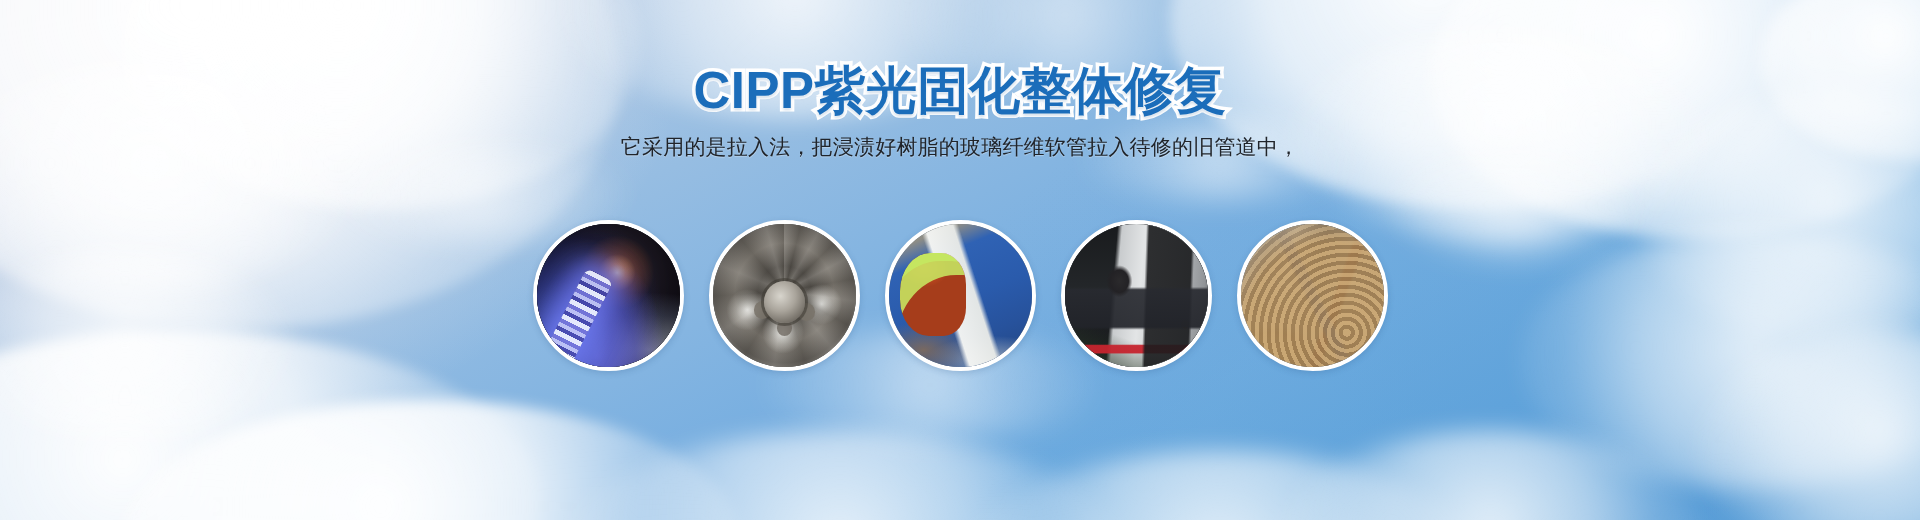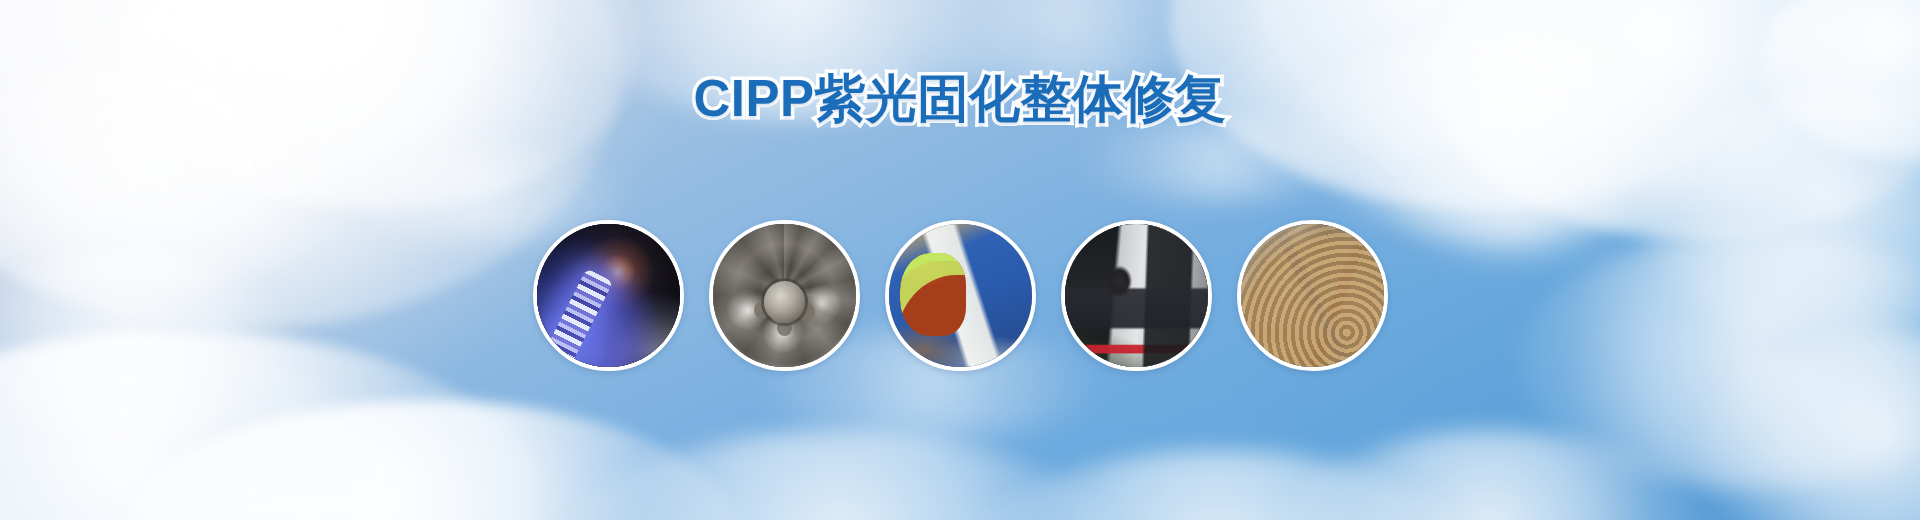--- a/index.html
+++ b/index.html
@@ -73,21 +73,21 @@
   
   .content {
     position: absolute;
     left: 0; right: 0;
     top: 0;
     text-align: center;
     z-index: 4;
   }
 
   .headline {
-    margin: 8px;
+    margin: 0;
     padding-top: 64px;
     font-size: 51px;
     line-height: 1.06;
     font-weight: bold;
     letter-spacing: 0.5px;
     color: #1b6dba;
     -webkit-text-stroke: 7px #ffffff;
     paint-order: stroke fill;
     text-shadow:
       0 0 2px rgba(255,255,255,0.9),
@@ -319,20 +319,21 @@
     <div class="cloud thin c19"></div>
     <div class="cloud thin c20"></div>
     <div class="cloud thin c21"></div>
     <div class="cloud thin c22"></div>
   </div>
 
   <div class="content">
     <h1 class="headline">CIPP紫光固化整体修复</h1>
 
     <div class="subtitle">
+      <div>它采用的是拉入法，把浸渍好树脂的玻璃纤维软管拉入待修的旧管道中，</div>
     </div>
   </div>
 
   <div class="thumbs">
     <div class="thumb">
       <div class="art art-uvtrain"></div>
     </div>
     <div class="thumb">
       <div class="art art-cutter"></div>
     </div>

